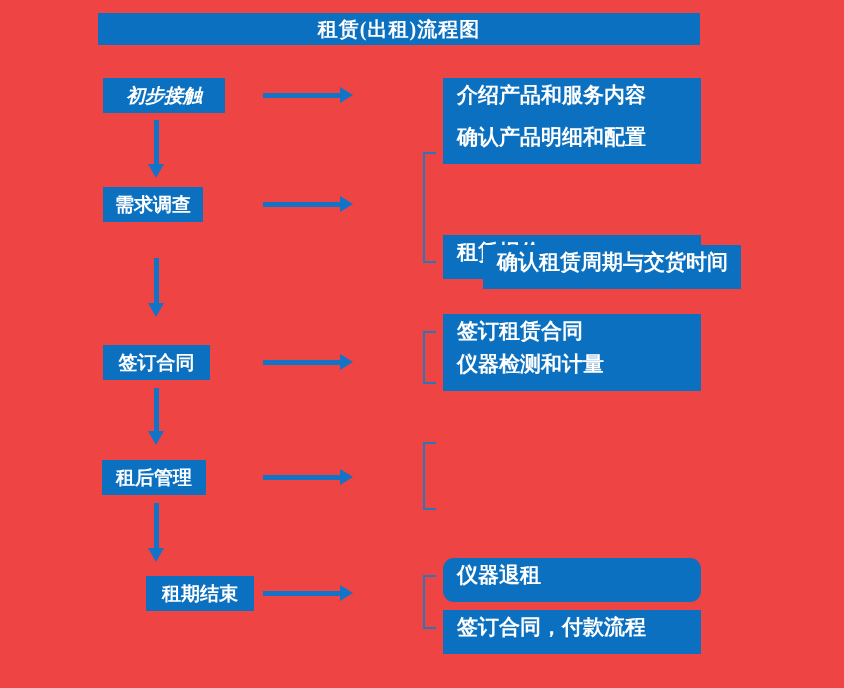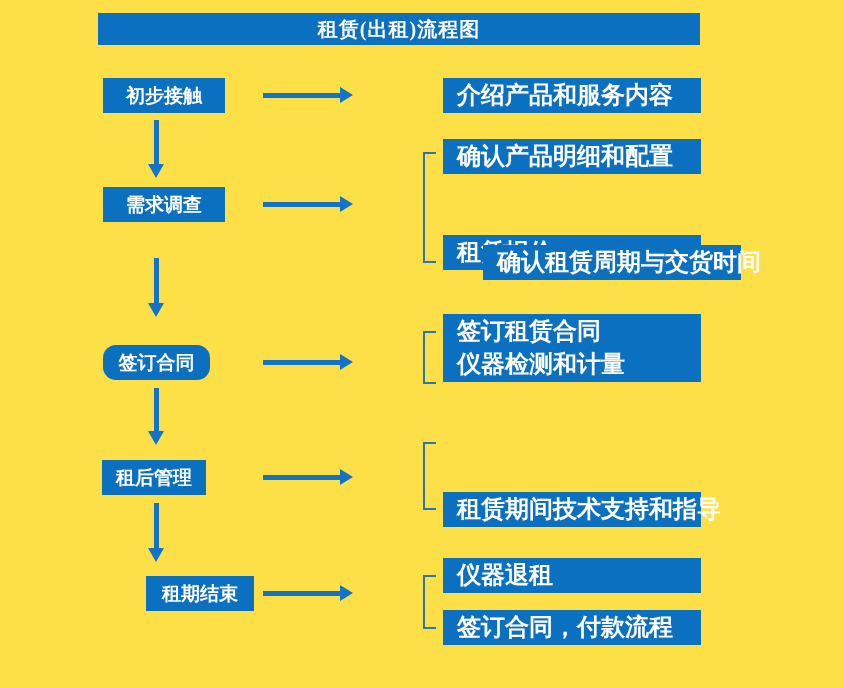--- a/index.html
+++ b/index.html
@@ -1,31 +1,31 @@
 <!DOCTYPE html>
 <html><head>
 <meta charset="utf-8">
 <style>
   html,body{margin:0;padding:0;background:#fff;}
   .canvas{
-    position:relative;width:844px;height:688px;background:#fde047;
+    position:relative;width:844px;height:688px;background:#ef4444;
     font-family:"Liberation Serif","DejaVu Serif",serif;overflow:hidden;
   }
   .titlebar{
     position:absolute;left:98px;top:13px;width:602px;height:32px;
     background:#0b70c0;color:#ffffff;font-weight:bold;font-size:20px;
     text-align:center;line-height:32px;letter-spacing:1px;
   }
   .stagebox{
     position:absolute;height:35px;background:#0b70c0;color:#ffffff;
     font-weight:bold;font-size:19px;text-align:center;line-height:35px;
   }
   .outbox{
-    position:absolute;left:443px;width:258px;height:35px;background:#0b70c0;
-    color:#ffffff;font-weight:bold;font-size:24px;line-height:35px;
+    position:absolute;left:443px;width:258px;height:44px;background:#0b70c0;
+    color:#ffffff;font-weight:bold;font-size:21px;line-height:35px;
     padding-left:14px;box-sizing:border-box;white-space:nowrap;
   }
   .h-shaft{position:absolute;left:263px;width:78px;height:5px;background:#1273c7;}
   .h-head{
     position:absolute;left:340px;width:0;height:0;
     border-left:13px solid #1273c7;border-top:8px solid transparent;border-bottom:8px solid transparent;
   }
   .v-shaft{position:absolute;left:154px;width:5px;background:#1273c7;}
   .v-head{
     position:absolute;left:148px;width:0;height:0;
@@ -37,23 +37,23 @@
     box-sizing:border-box;background:transparent;
   }
 </style>
 </head>
 <body>
 
 <div class="canvas">
 
   <div class="titlebar">租赁(出租)流程图</div>
 
-  <div class="stagebox" style="left:103px;top:78px;width:122px;">初步接触</div>
-  <div class="stagebox" style="left:103px;top:187px;width:122px;">需求调查</div>
-  <div class="stagebox" style="left:103px;top:345px;width:107px;border-radius:13px;">签订合同</div>
+  <div class="stagebox" style="left:103px;top:78px;width:122px;font-style:italic;">初步接触</div>
+  <div class="stagebox" style="left:103px;top:187px;width:100px;">需求调查</div>
+  <div class="stagebox" style="left:103px;top:345px;width:107px;">签订合同</div>
   <div class="stagebox" style="left:102px;top:460px;width:104px;">租后管理</div>
   <div class="stagebox" style="left:102px;top:576px;width:108px;margin-left:44px;">租期结束</div>
 
   <div class="v-shaft" style="top:120px;height:44px;"></div>
   <div class="v-head" style="top:164px;"></div>
   <div class="v-shaft" style="top:258px;height:45px;"></div>
   <div class="v-head" style="top:303px;"></div>
   <div class="v-shaft" style="top:388px;height:43px;"></div>
   <div class="v-head" style="top:431px;"></div>
   <div class="v-shaft" style="top:503px;height:45px;"></div>
@@ -70,25 +70,24 @@
   <div class="h-shaft" style="top:591px;"></div>
   <div class="h-head" style="top:585px;"></div>
 
   <div class="bracket" style="top:152px;height:111px;"></div>
   <div class="bracket" style="top:331px;height:53px;"></div>
   <div class="bracket" style="top:442px;height:68px;"></div>
   <div class="bracket" style="top:575px;height:54px;"></div>
 
   <div class="outbox" style="top:78px;">介绍产品和服务内容</div>
 
-  <div class="outbox" style="top:139px;">确认产品明细和配置</div>
+  <div class="outbox" style="top:120px;">确认产品明细和配置</div>
   <div class="outbox" style="top:187px;margin-top:48px;">租赁报价</div>
   <div class="outbox" style="top:245px;margin-left:40px;">确认租赁周期与交货时间</div>
 
   <div class="outbox" style="top:314px;">签订租赁合同</div>
   <div class="outbox" style="top:347px;">仪器检测和计量</div>
 
-  <div class="outbox" style="top:492px;">租赁期间技术支持和指导</div>
 
-  <div class="outbox" style="top:558px;">仪器退租</div>
+  <div class="outbox" style="top:558px;border-radius:11px;">仪器退租</div>
   <div class="outbox" style="top:610px;">签订合同，付款流程</div>
 
 </div>
 
 </body></html>

